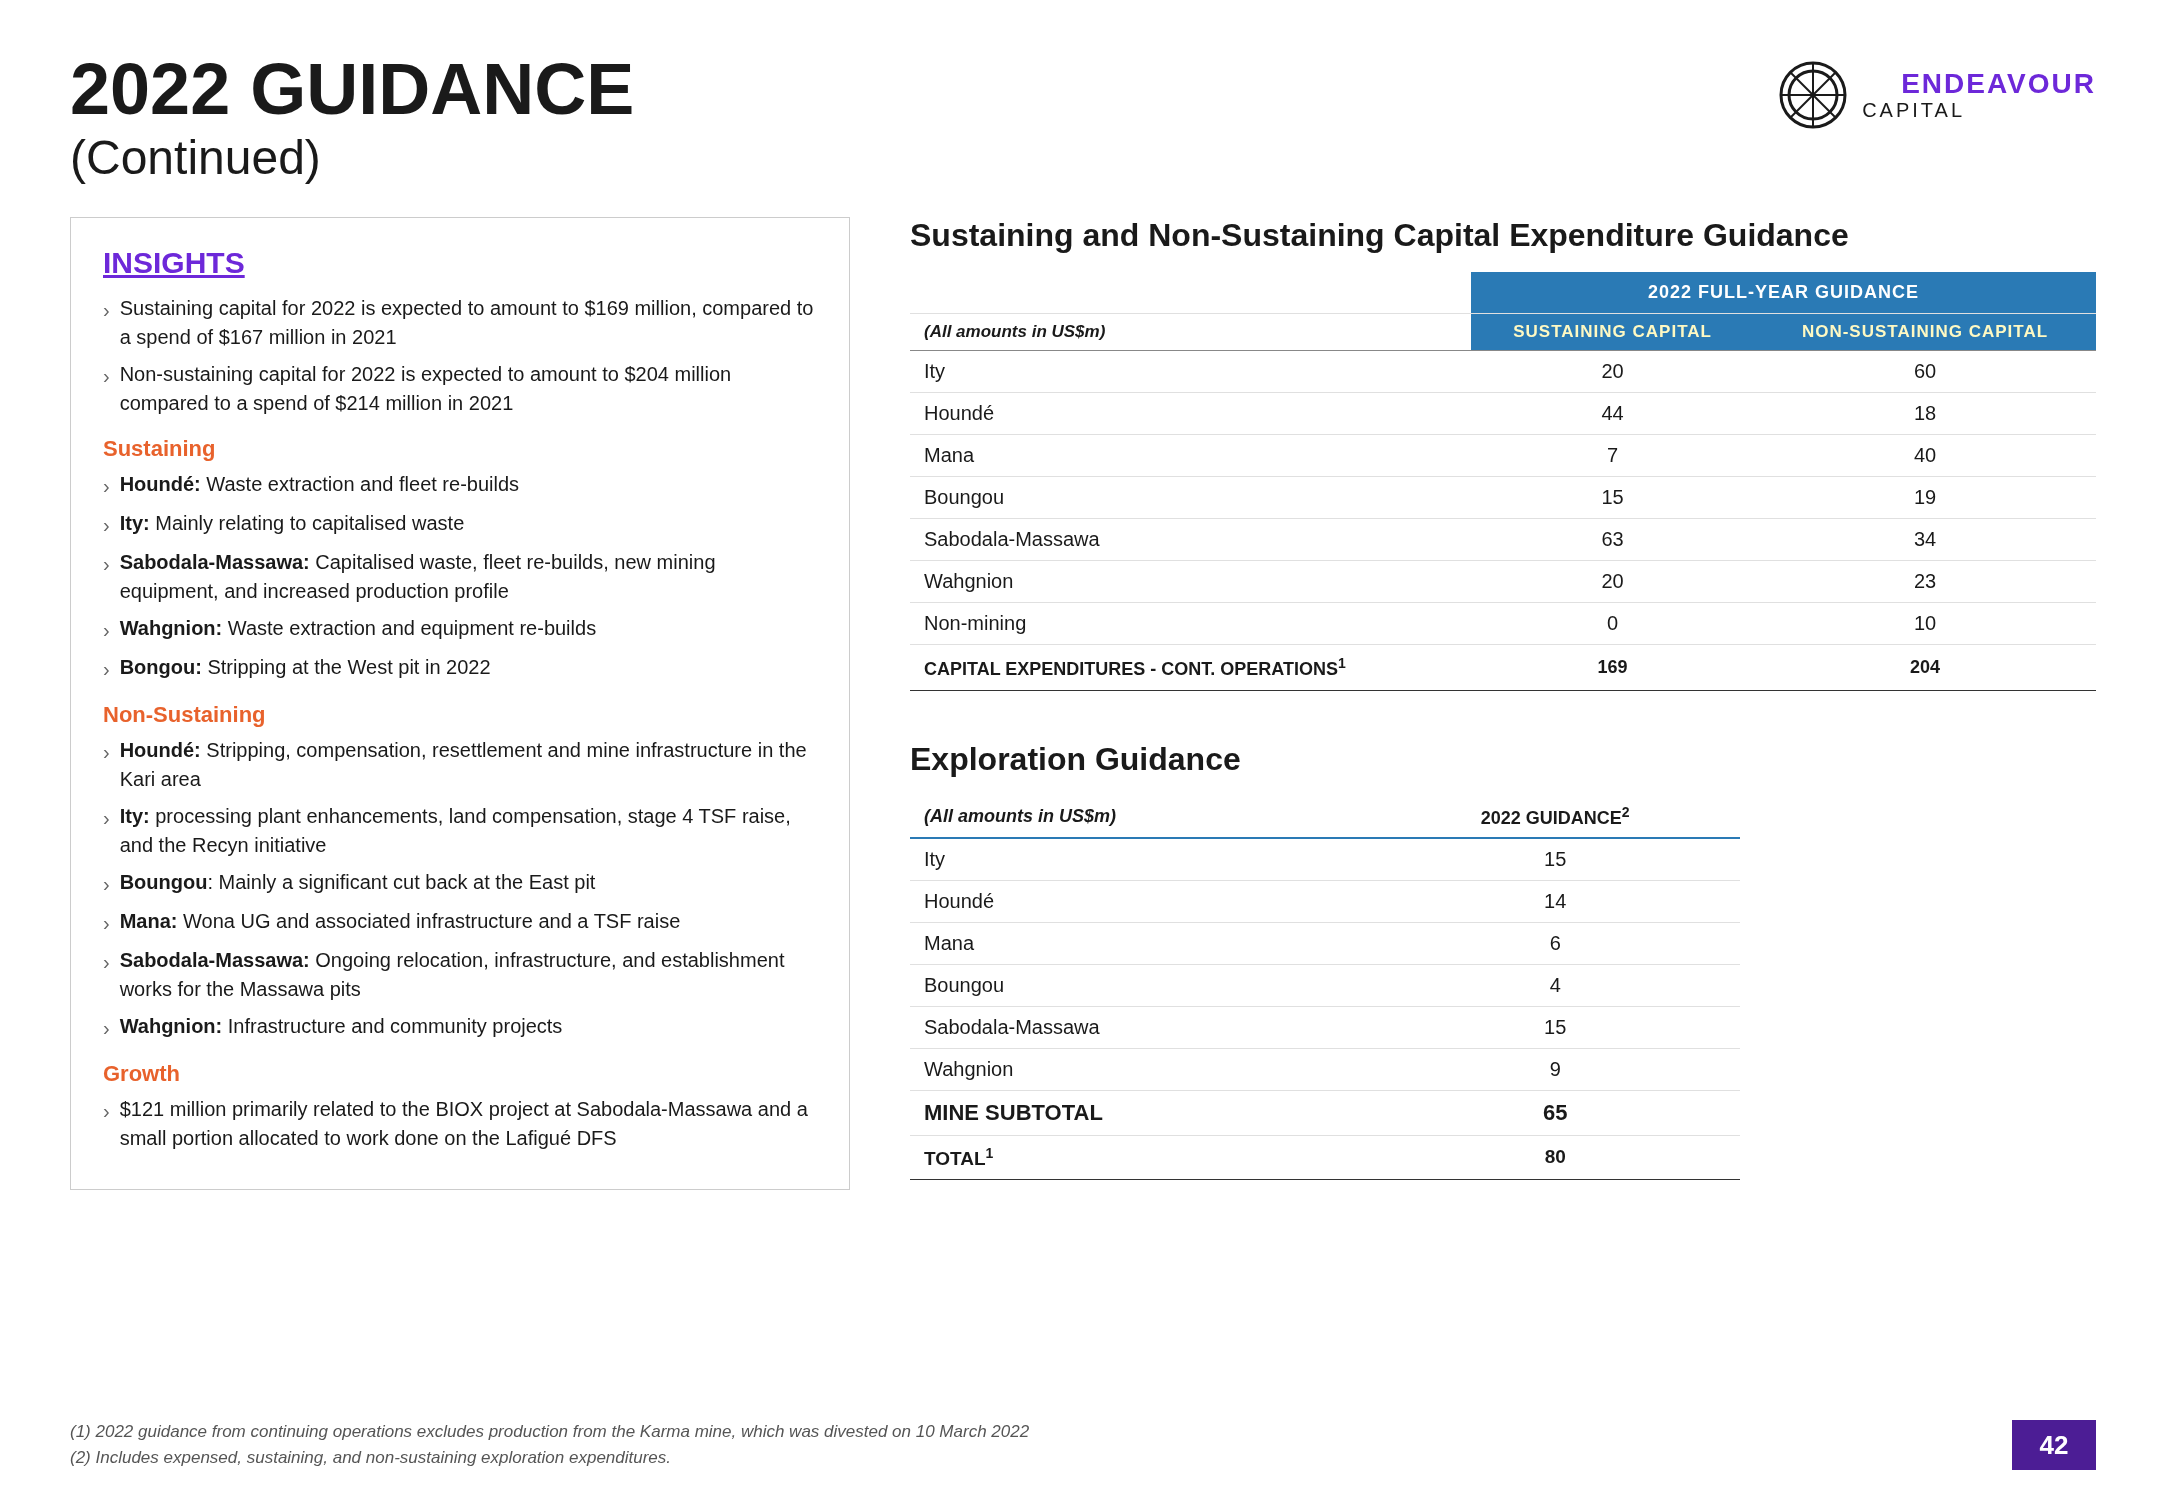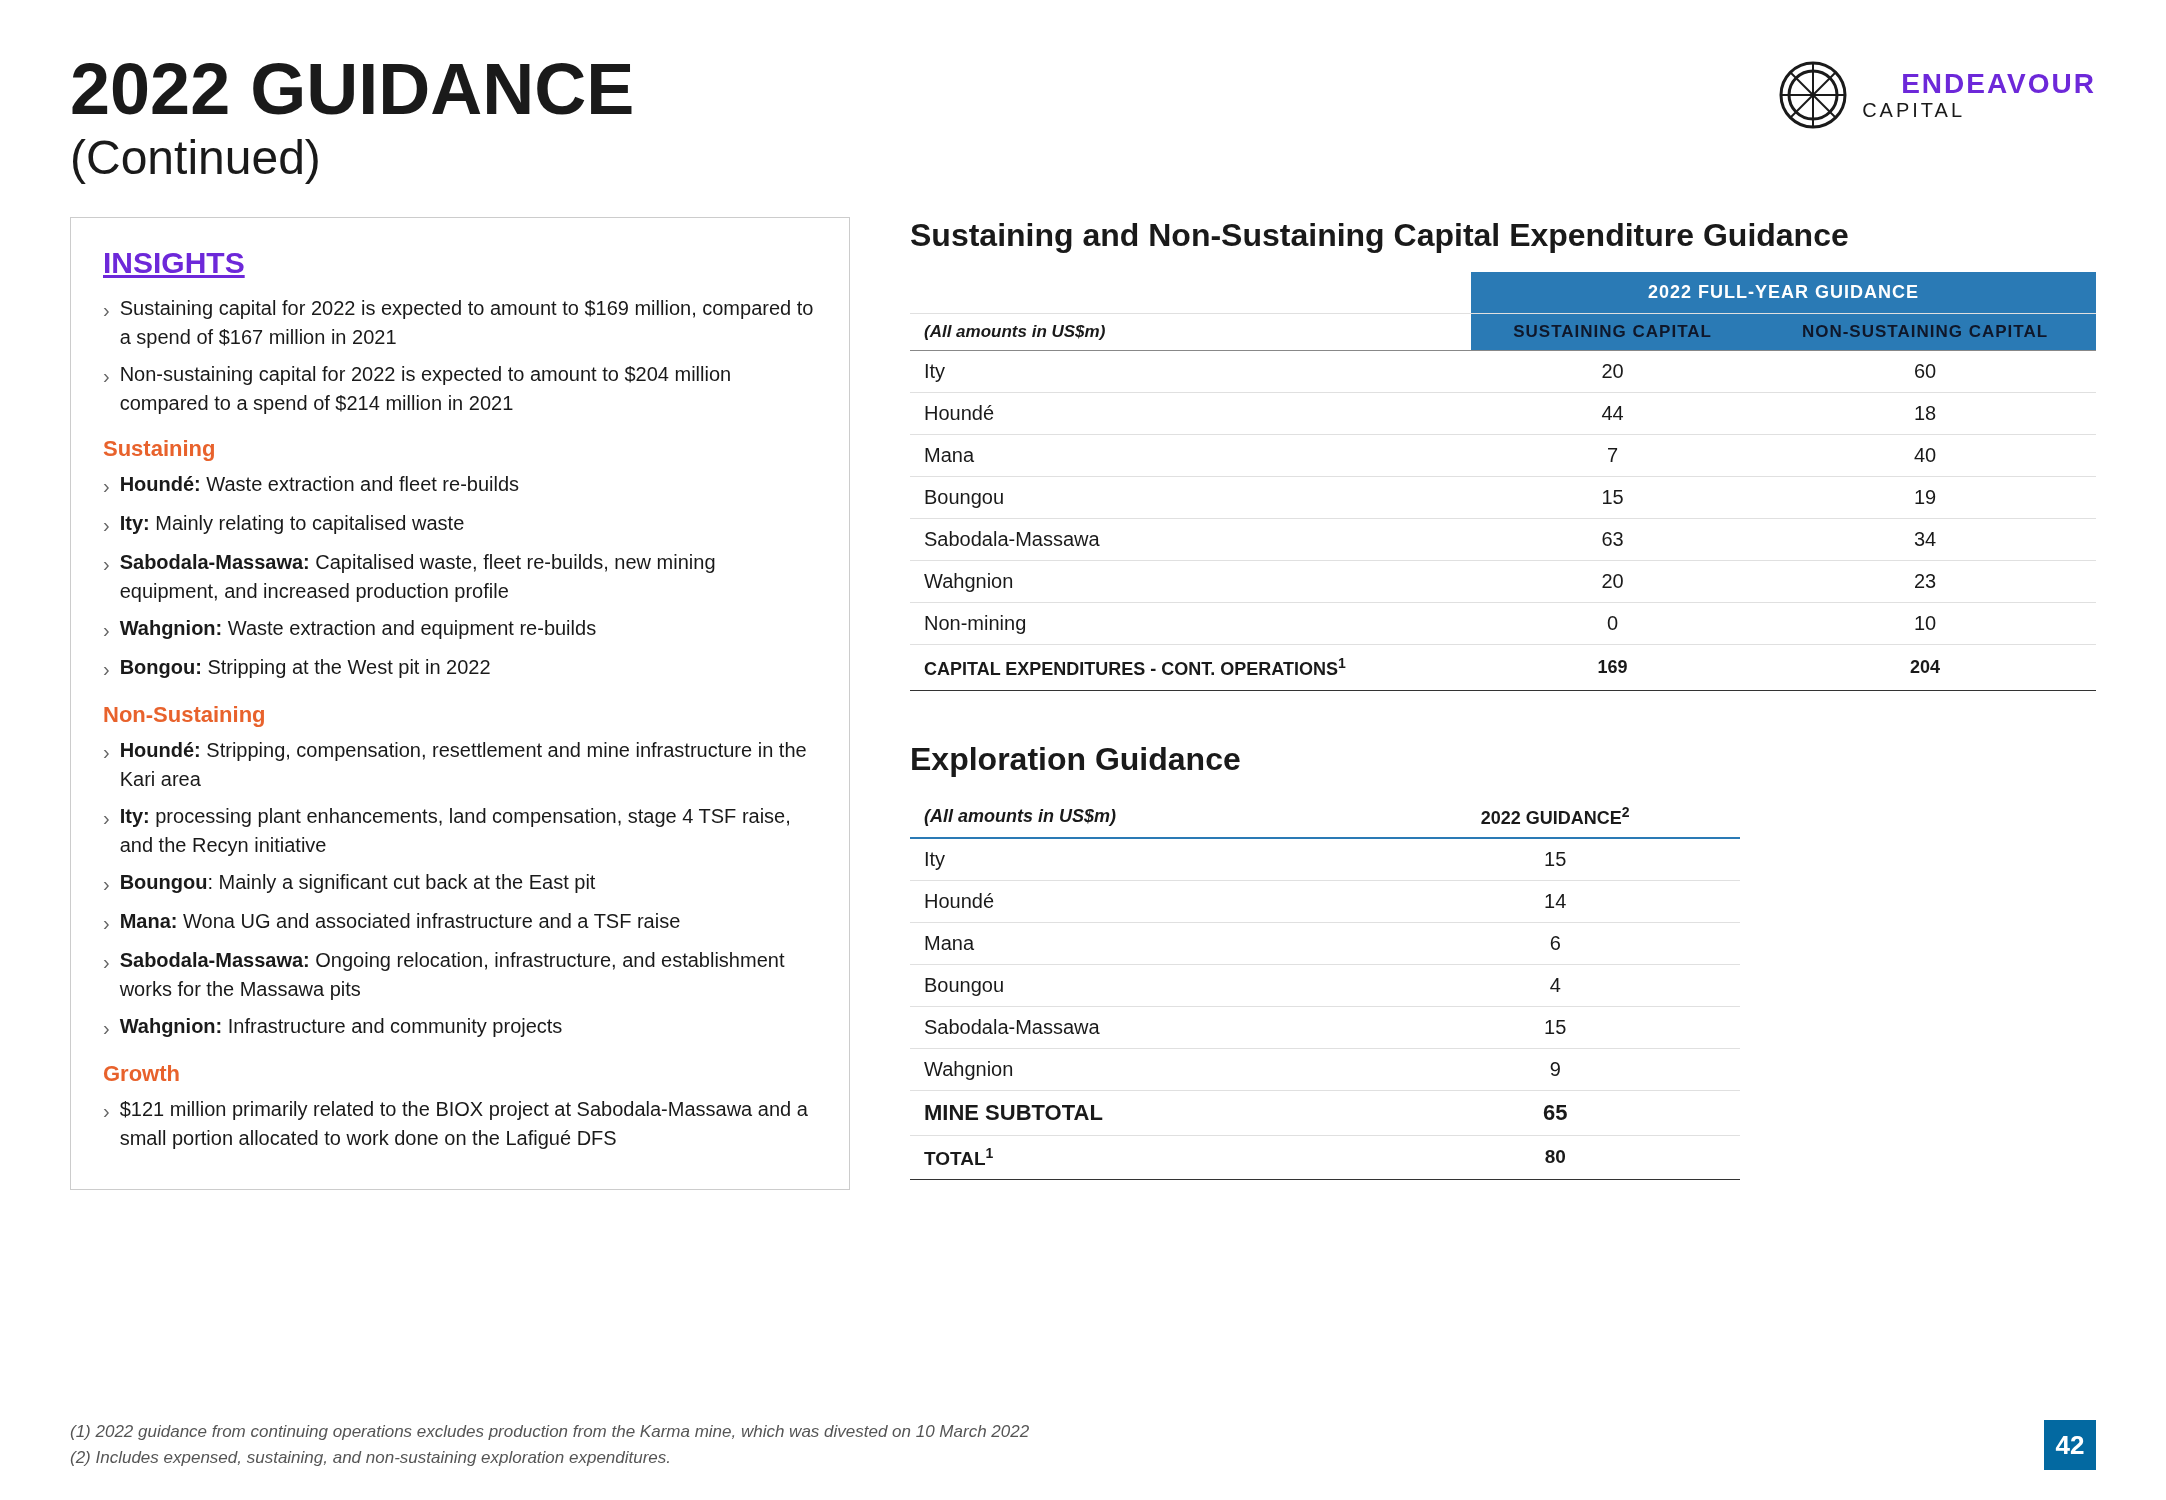--- a/index.html
+++ b/index.html
@@ -174,21 +174,21 @@
     .cap-table .header-row-sub td {
       font-size: 17px;
       font-weight: 700;
       color: #1a1a1a;
       padding: 8px 14px;
       border-bottom: 1.5px solid #888;
     }
 
     .cap-table .header-row-sub td.col-blue {
       background: #2a7ab5;
-      color: #0f172a;
+      color: #fef9c3;
       text-align: center;
       letter-spacing: 1px;
     }
 
     .cap-table td {
       font-size: 20px;
       color: #1a1a1a;
       padding: 9px 14px;
       border-bottom: 1px solid #e0e0e0;
     }
@@ -274,25 +274,25 @@
     }
 
     .footer-notes {
       font-size: 17px;
       color: #555;
       font-style: italic;
       line-height: 1.5;
     }
 
     .page-number {
-      background: #0369a1;
+      background: #4c1d95;
       color: #ffffff;
       font-size: 26px;
       font-weight: 700;
-      width: 52px;
+      width: 84px;
       height: 50px;
       display: flex;
       align-items: center;
       justify-content: center;
     }
 
     .italics { font-style: italic; }
 
     sup { font-size: 14px; }
   </style>

